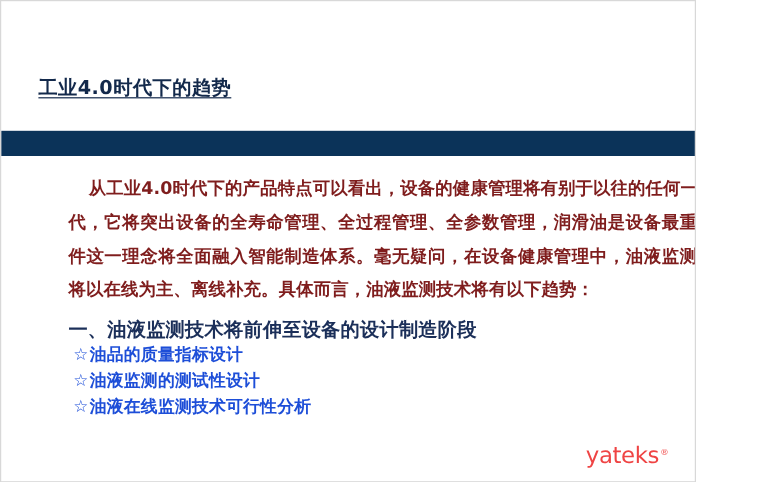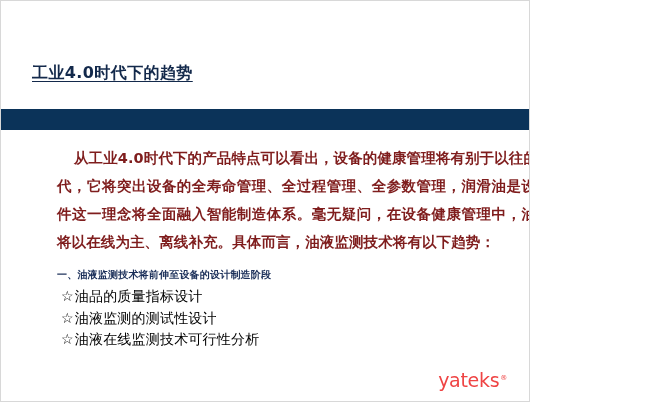--- a/index.html
+++ b/index.html
@@ -5,21 +5,21 @@
   html, body {
     margin: 0;
     padding: 0;
     background: #ffffff;
   }
   body {
     font-family: "DejaVu Sans", "Liberation Sans", sans-serif;
   }
   .slide {
     position: relative;
-    width: 530px;
+    width: 580px;
     height: 402px;
     background: #ffffff;
     box-sizing: border-box;
     border: 1px solid #d8d8d8;
     overflow: hidden;
   }
 
   
   .slide-title {
     position: absolute;
@@ -64,36 +64,36 @@
   }
 
   
   .section-block {
     position: absolute;
     left: 56px;
     top: 263px;
     width: 560px;
   }
   .section-heading {
-    font-size: 10px;
+    font-size: 16px;
     font-weight: bold;
     color: #1B2F59;
     line-height: 22px;
     letter-spacing: 0.2px;
     white-space: nowrap;
   }
   .bullet-list {
     list-style: none;
     margin: 0;
     padding: 0 0 0 4px;
   }
   .bullet-item {
     font-size: 14px;
-    font-weight: normal;
-    color: #000000;
+    font-weight: bold;
+    color: #1d4ed8;
     line-height: 21.5px;
     letter-spacing: 0.2px;
     white-space: nowrap;
   }
   .bullet-star {
     display: inline-block;
     margin-right: 1px;
   }
 
   

